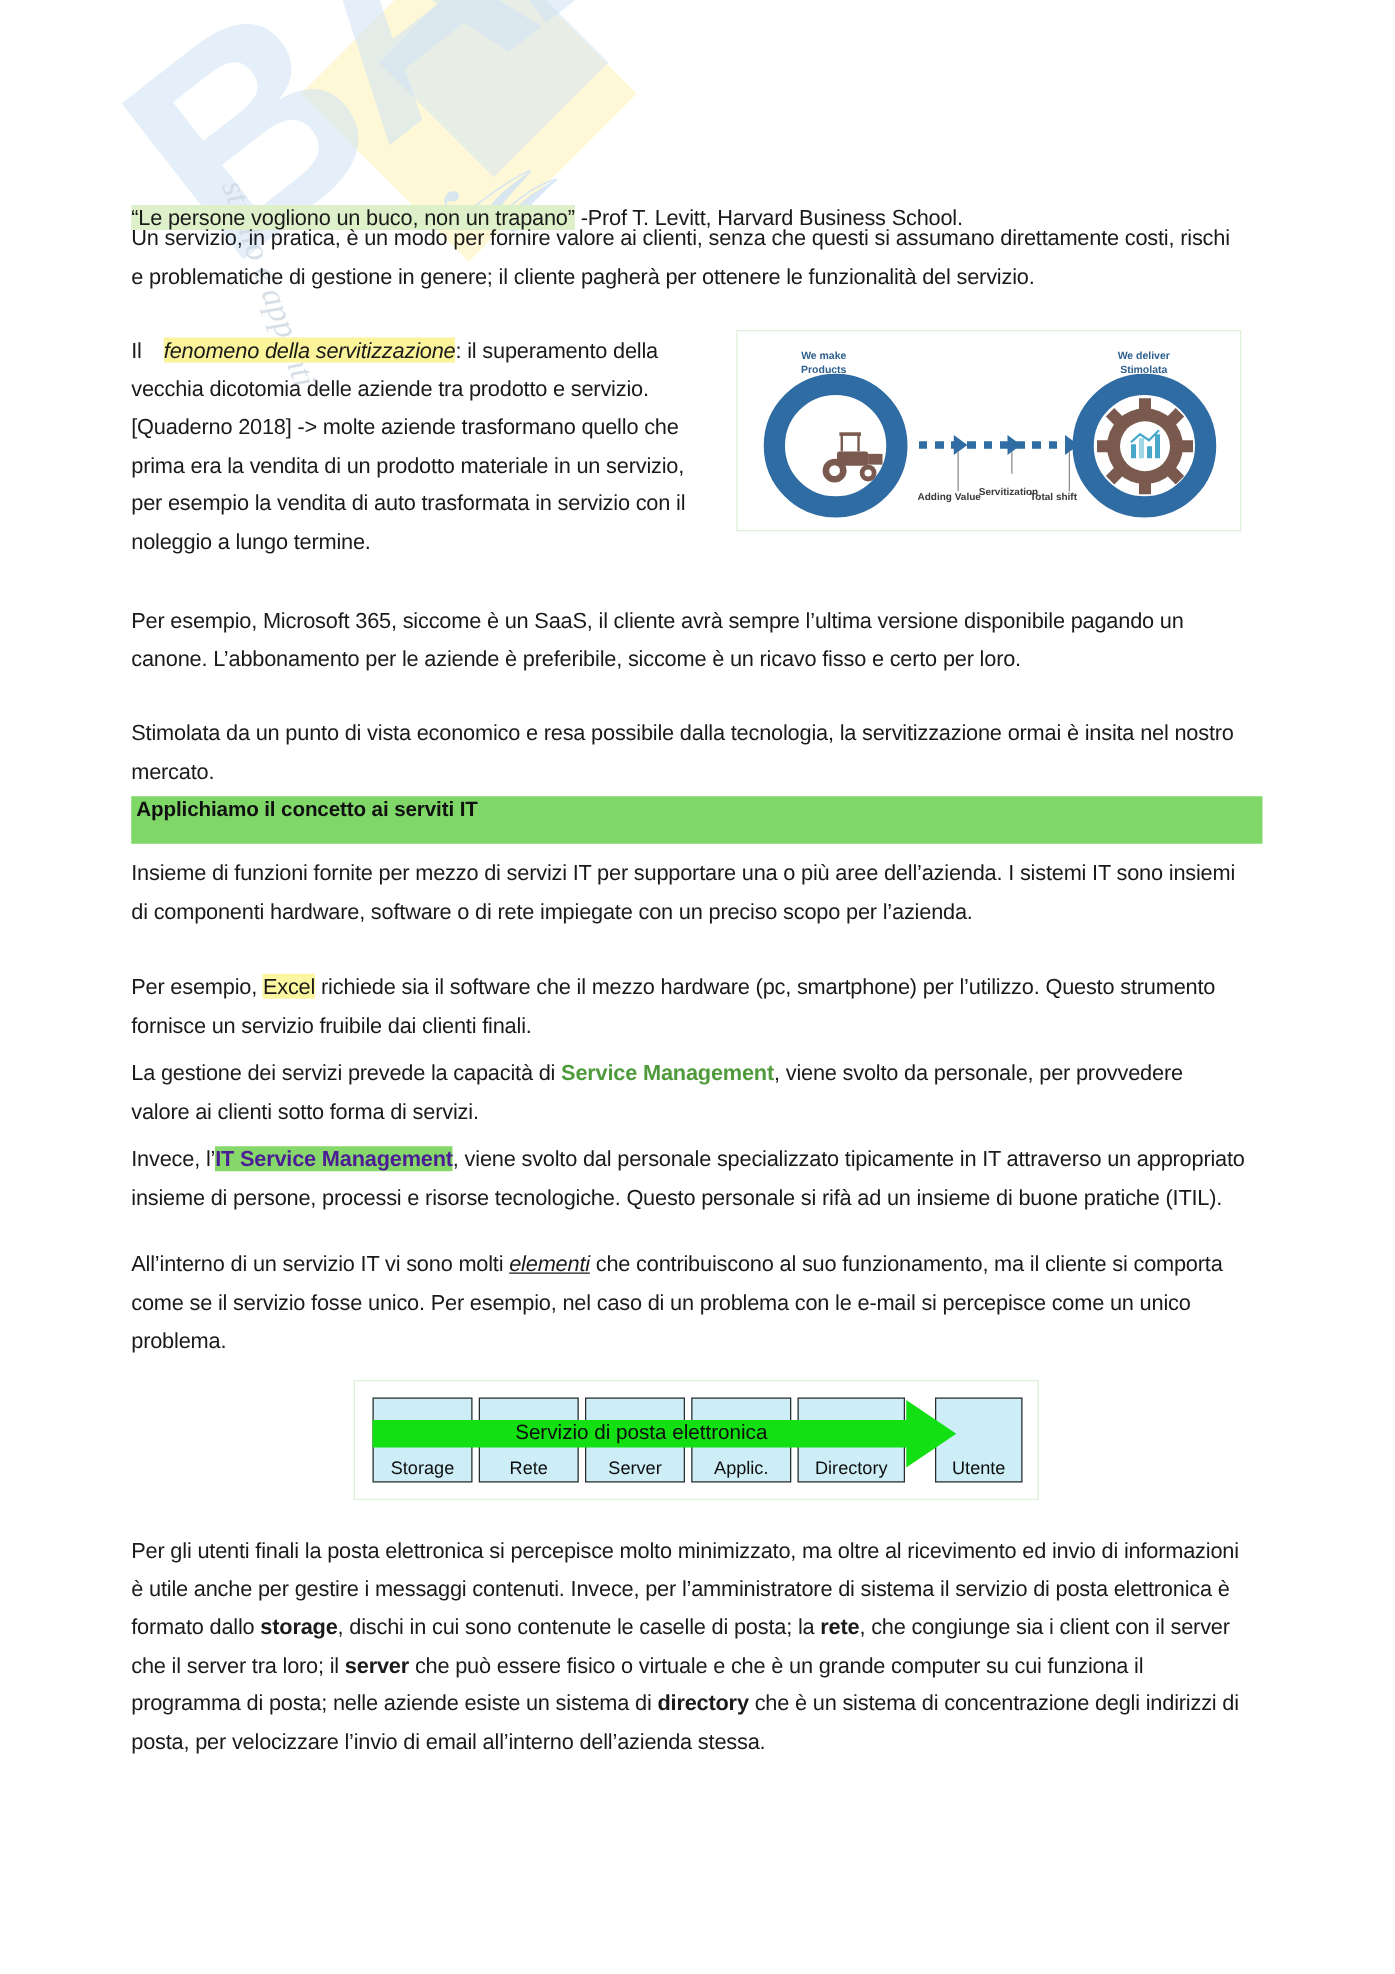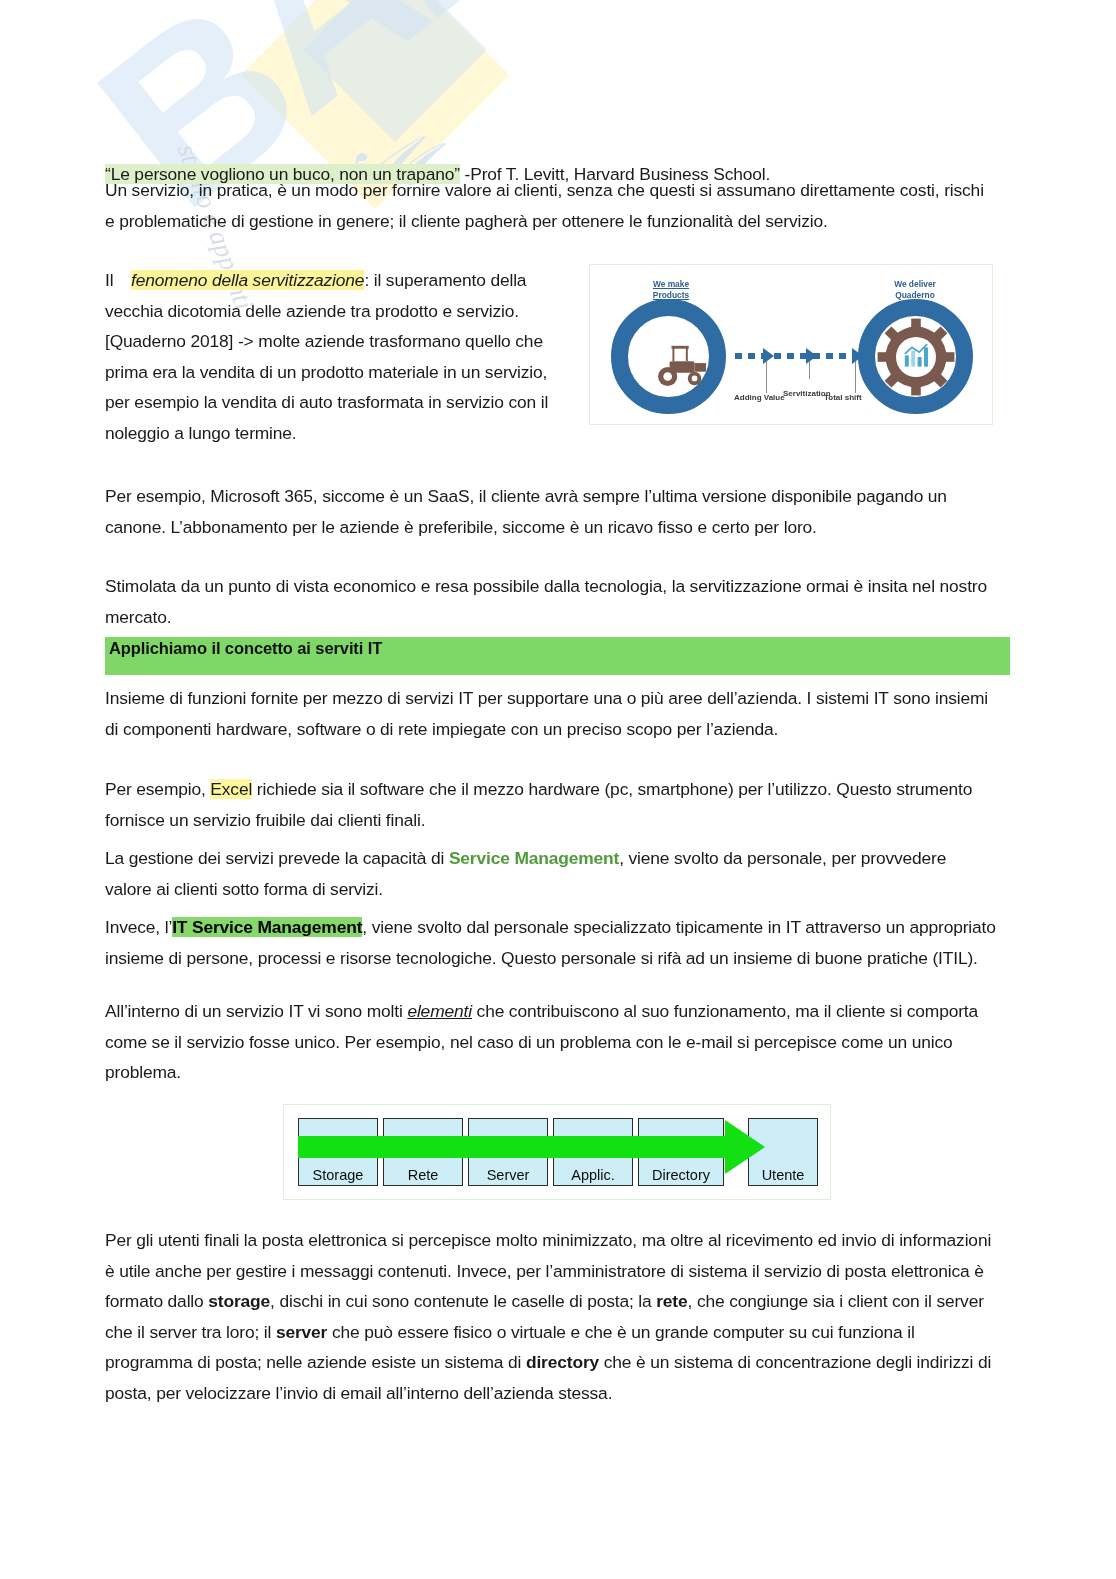--- a/index.html
+++ b/index.html
@@ -105,21 +105,21 @@
   .hl-yellow2 { background: #fdf6a0; }
   .ital { font-style: italic; margin-left: 13px; }
   .ital-u { font-style: italic; text-decoration: underline; }
   .bold { font-weight: bold; }
   .green-bold {
     color: #4f9b3c;
     font-weight: bold;
   }
   .green-hl-bold {
     background: #86d86a;
-    color: #000000;
+    color: #4c1d95;
     font-weight: bold;
   }
 
   
   .section-bar {
     position: absolute;
     left: 105px;
     top: 637px;
     width: 905px;
     height: 38px;
@@ -157,21 +157,21 @@
   .ring.right { right: 19px; top: 34px; width: 115px; height: 115px; }
   .cap {
     position: absolute;
     text-align: center;
     font-size: 8.4px;
     font-weight: bold;
     color: #2e5f8f;
     line-height: 11px;
     font-family: "Liberation Sans", sans-serif;
   }
-  .cap.left { left: 33px; top: 14px; width: 96px; text-decoration: underline; }
+  .cap.left { left: 21px; top: 14px; width: 96px; }
   .cap.right { right: 29px; top: 14px; width: 96px; }
   .tractor {
     position: absolute;
     left: 24px; top: 26px;
     width: 62px; height: 46px;
     color: #7a5a4e;
     font-size: 42px;
     line-height: 46px;
   }
   .gear-wrap {
@@ -307,21 +307,21 @@
     </div>
 
     <div class="fig-serv">
       <div class="inner">
         <div class="cap left">
           <div>We make</div>
           <div>Products</div>
         </div>
         <div class="cap right">
           <div>We deliver</div>
-          <div>Quaderno</div>
+          <div>Stimolata</div>
         </div>
 
         <div class="ring left">
           <div class="tractor">
             <svg viewBox="0 0 64 48" width="62" height="46" aria-hidden="true">
               <rect x="20" y="4" width="18" height="3" fill="#7a5a4e"></rect>
               <rect x="21" y="6" width="2" height="14" fill="#7a5a4e"></rect>
               <rect x="35" y="6" width="2" height="14" fill="#7a5a4e"></rect>
               <rect x="18" y="20" width="26" height="12" rx="2" fill="#7a5a4e"></rect>
               <rect x="44" y="22" width="12" height="9" fill="#7a5a4e"></rect>
@@ -412,20 +412,21 @@
           </div>
         <div class="mbox" style="left:354px; width:86px;">
             <span>Directory</span>
           </div>
         <div class="mbox" style="left:464px; width:70px;">
             <span>Utente</span>
           </div>
 
         <div class="arrow-bar"></div>
         <div class="arrow-tip"></div>
+        <div class="arrow-label">Servizio di posta elettronica</div>
       </div>
     </div>
 
     <div class="para" style="left:105px; top:1225px; width:895px;">
       <span>Per gli utenti finali la posta elettronica si percepisce molto minimizzato, ma oltre al ricevimento ed invio di informazioni è utile anche per gestire i messaggi contenuti. Invece, per l’amministratore di sistema il servizio di posta elettronica è formato dallo </span><span class="bold">storage</span><span>, dischi in cui sono contenute le caselle di posta; la </span><span class="bold">rete</span><span>, che congiunge sia i client con il server che il server tra loro; il </span><span class="bold">server</span><span> che può essere fisico o virtuale e che è un grande computer su cui funziona il programma di posta; nelle aziende esiste un sistema di </span><span class="bold">directory</span><span> che è un sistema di concentrazione degli indirizzi di posta, per velocizzare l’invio di email all’interno dell’azienda stessa.</span>
     </div>
 
   </div>
 </div>
 

